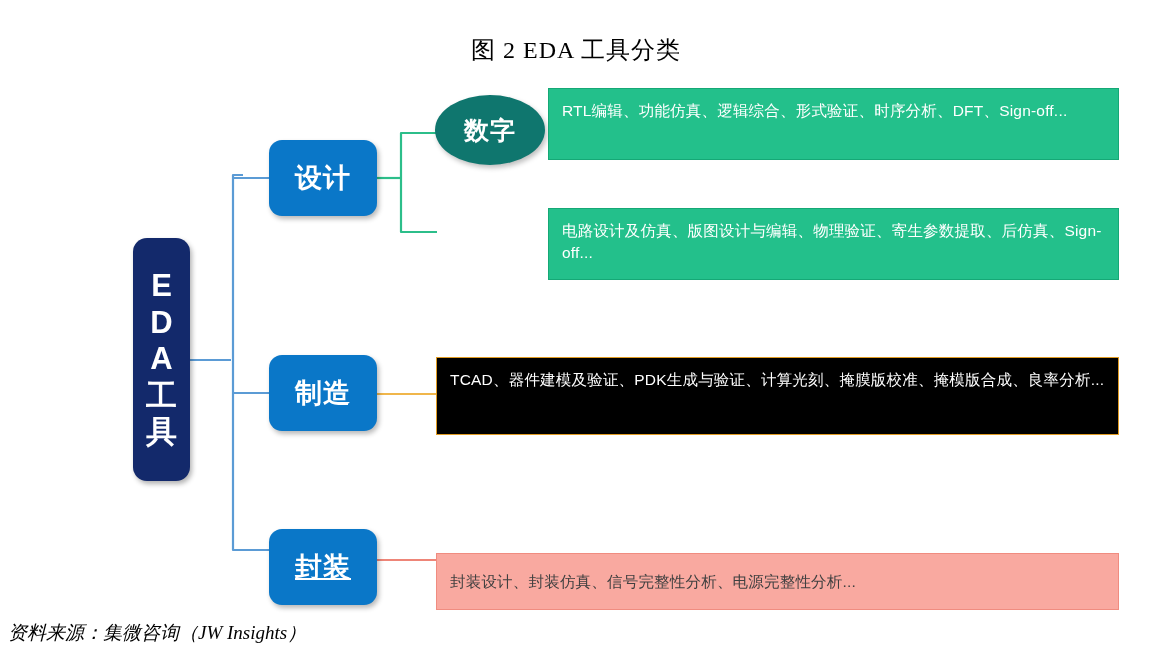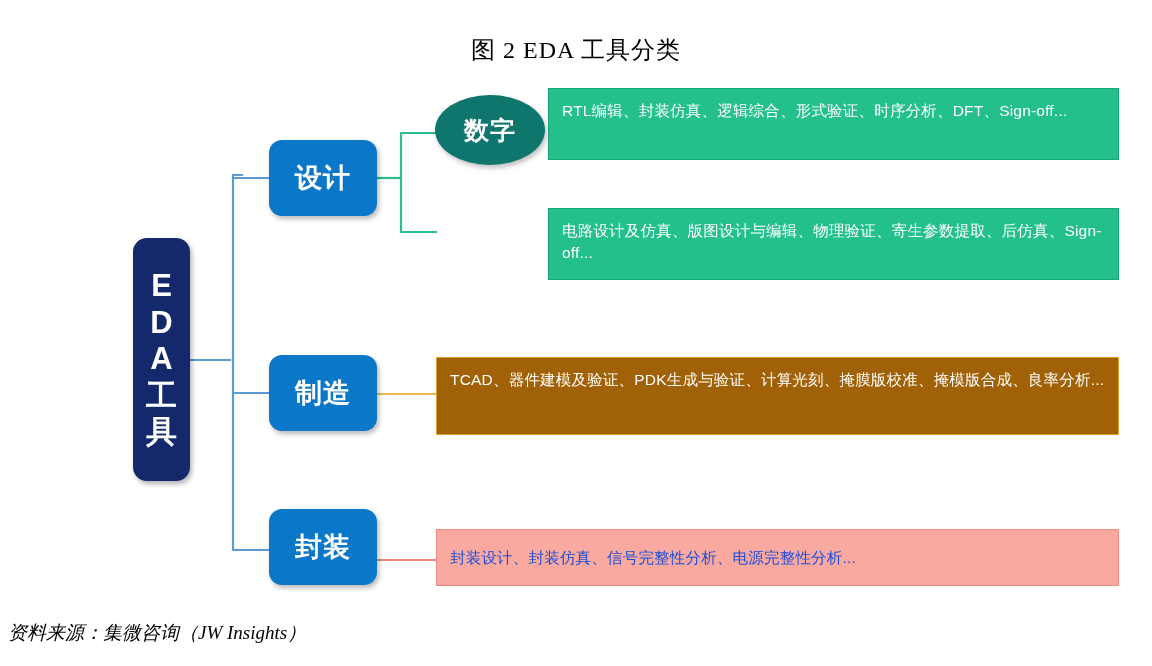--- a/index.html
+++ b/index.html
@@ -79,21 +79,21 @@
     justify-content: center;
     color: #ffffff;
     font-size: 27px;
     font-weight: bold;
     letter-spacing: 1px;
     box-shadow: 2px 3px 5px rgba(0,0,0,0.28);
     text-align: right;
   }
   .node-design { left: 269px; top: 140px; }
   .node-manufacture { left: 269px; top: 355px; }
-  .node-package { left: 269px; top: 509px; }
+  .node-package { left: 269px; top: 529px; text-decoration: underline; }
 
   
   .node-ellipse {
     position: absolute;
     width: 110px;
     height: 70px;
     background: #0f766e;
     border-radius: 50%;
     display: flex;
     align-items: center;
@@ -115,28 +115,29 @@
     font-size: 15.5px;
     line-height: 1.42;
     letter-spacing: 0.2px;
   }
   .detail-green {
     background: #23C08B;
     border: 1px solid #15A876;
     color: #ffffff;
   }
   .detail-orange {
-    background: #a16207;
+    background: #000000;
     border: 1px solid #E09B22;
     color: #ffffff;
   }
   .detail-pink {
     background: #F9A9A0;
     border: 1px solid #F08C80;
-    color: #1d4ed8;
+    color: #404040;
+    margin-top: 24px;
   }
   .box-digital { left: 548px; top: 88px;  width: 571px; height: 72px; }
   .box-analog  { left: 548px; top: 208px; width: 571px; height: 72px; }
   .box-mfg     { left: 436px; top: 357px; width: 683px; height: 78px; }
   .box-pkg     { left: 436px; top: 529px; width: 683px; height: 57px;
                  display: flex; align-items: center; }
 
   
   .source-note {
     position: absolute;
@@ -186,21 +187,21 @@
 
   <div class="node-blue node-design">设计</div>
 
   <div class="node-blue node-manufacture">制造</div>
 
   <div class="node-blue node-package">封装</div>
 
   <div class="node-ellipse node-digital">数字</div>
 
 
-  <div class="detail-box detail-green box-digital">RTL编辑、封装仿真、逻辑综合、形式验证、时序分析、DFT、Sign-off...</div>
+  <div class="detail-box detail-green box-digital">RTL编辑、功能仿真、逻辑综合、形式验证、时序分析、DFT、Sign-off...</div>
 
   <div class="detail-box detail-green box-analog">电路设计及仿真、版图设计与编辑、物理验证、寄生参数提取、后仿真、Sign-off...</div>
 
   <div class="detail-box detail-orange box-mfg">TCAD、器件建模及验证、PDK生成与验证、计算光刻、掩膜版校准、掩模版合成、良率分析...</div>
 
   <div class="detail-box detail-pink box-pkg">封装设计、封装仿真、信号完整性分析、电源完整性分析...</div>
 
 </div>
 
 <div class="source-note">资料来源：集微咨询（JW Insights）</div>

